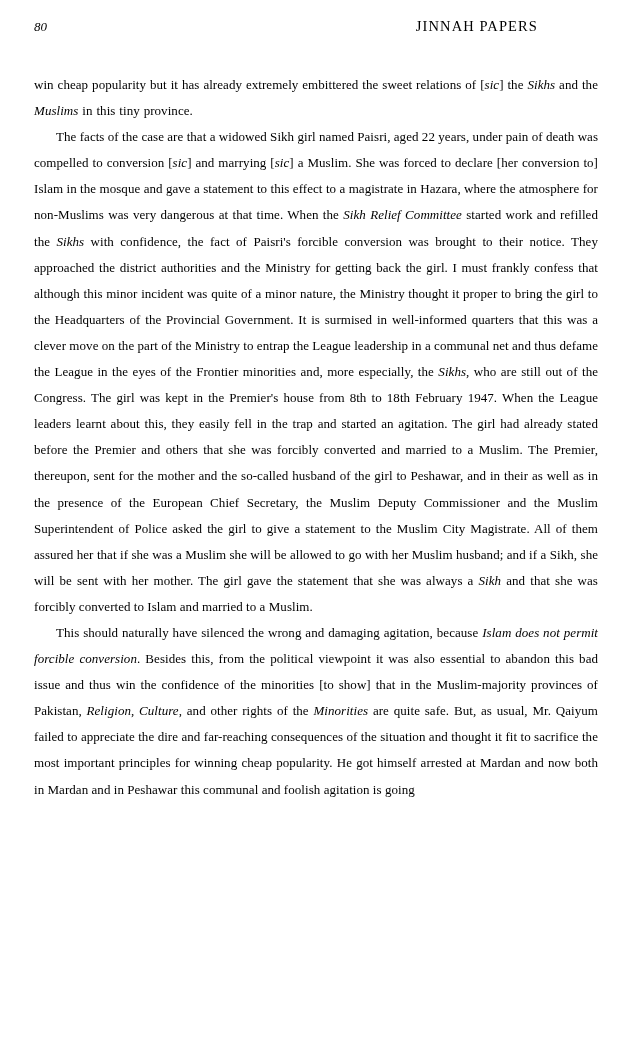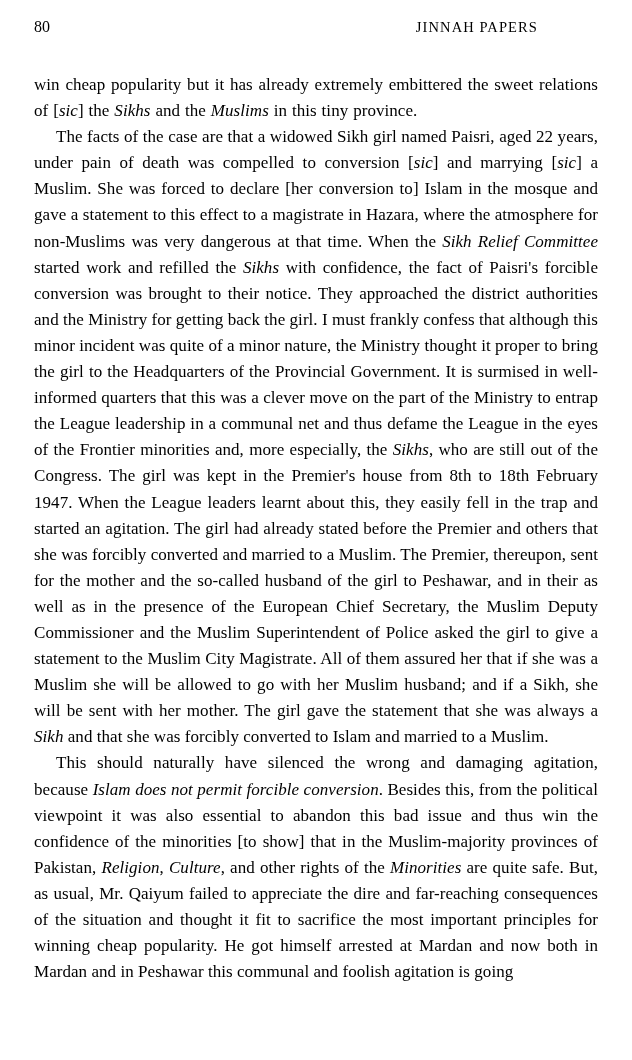--- a/index.html
+++ b/index.html
@@ -23,35 +23,36 @@
   }
   .running-head {
     display: flex;
     align-items: baseline;
     font-size: 15px;
     margin: 0 0 34px 0;
     height: 20px;
   }
   .folio {
     font-family: "Liberation Serif", serif;
-    font-size: 16px;
+    font-size: 13px;
     width: 60px;
     text-align: left;
+    font-style: italic;
   }
   .head-title {
     flex: 1;
     text-align: right;
     font-size: 14.5px;
     letter-spacing: 1.1px;
     font-variant: small-caps;
     text-transform: uppercase;
     padding-right: 60px;
   }
   .body-text {
-    font-size: 17px;
+    font-size: 13px;
     line-height: 26.1px;
     text-align: justify;
     text-justify: inter-word;
     letter-spacing: 0.05px;
   }
   .body-text p {
     margin: 0;
     text-indent: 0;
   }
   .body-text p.indent {

